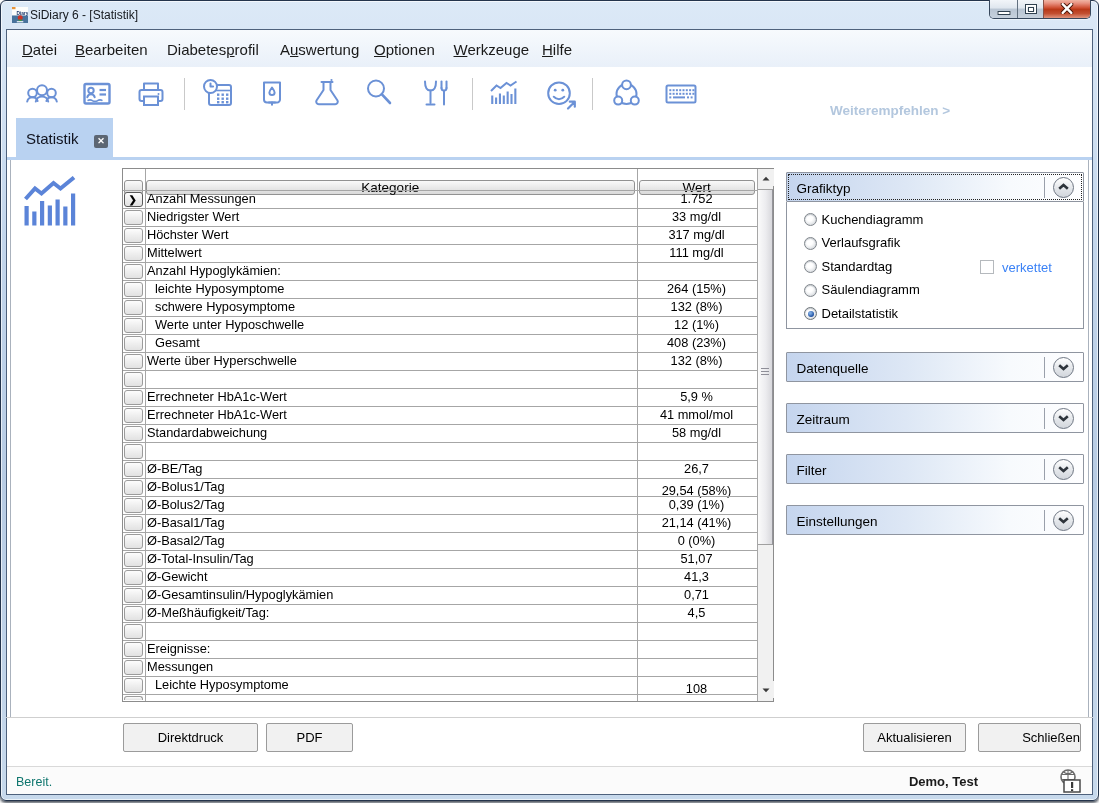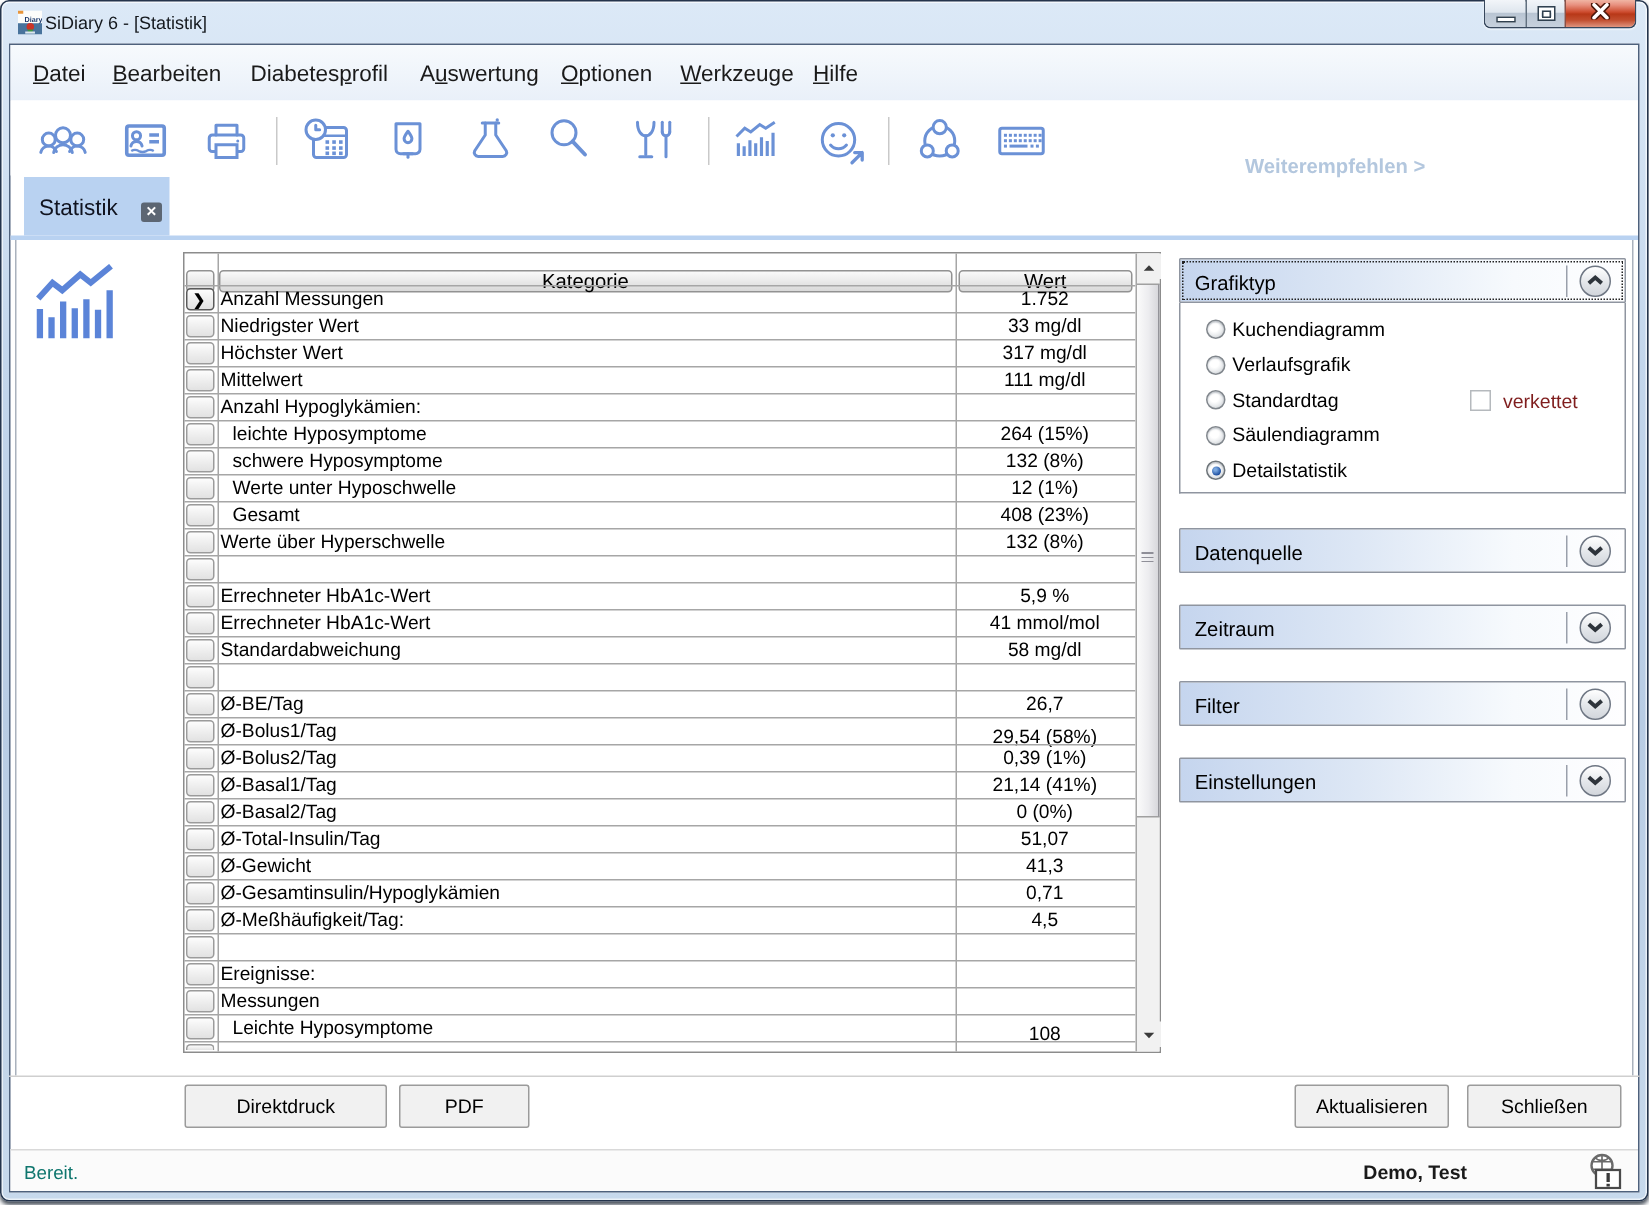--- a/index.html
+++ b/index.html
@@ -76,21 +76,21 @@
 .pbody { position:absolute; left:785.5px; top:201.5px; width:298px; height:127.5px; background:#fff;
   border:1px solid #8f95a0; border-top:none; }
 .radio { position:absolute; left:804px; width:13px; height:13px; border-radius:50%;
   border:1px solid #80868c; background:radial-gradient(circle at 42% 38%, #ffffff 30%, #eceef0 55%, #cdd1d5 85%, #bfc3c7);
   box-shadow:inset 0 1px 1px rgba(130,140,150,.45); }
 .radio.sel { border-color:#6d7479; }
 .rdot { position:absolute; left:2.5px; top:2.5px; width:6px; height:6px; border-radius:50%;
   background:radial-gradient(circle at 38% 35%, #7aa8e0 15%, #1e4fa0 70%, #123a7e); }
 .rlab { position:absolute; left:821.5px; font-size:13px; color:#000; line-height:18px; }
 .chk { position:absolute; left:979.5px; top:260px; width:14px; height:14px; border:1px solid #b5b9bd; background:#fff; }
-.chklab { position:absolute; left:1002px; top:260px; font-size:13px; color:#7f1d1d; }
+.chklab { position:absolute; left:1002px; top:260px; font-size:13px; color:#3b82f6; }
 </style></head>
 <body>
 <div id="win"></div>
 <svg id="appico" viewBox="0 0 16 16">
   <rect x="0" y="0" width="16" height="8.5" fill="#fdfdfb"></rect>
   <rect x="0" y="8.5" width="16" height="7.5" fill="#48739c"></rect>
   <path d="M0 0 h3.5 v2.2 h-3.5 z" fill="#e8953a"></path>
   <text x="4.4" y="7.8" font-size="4.8" font-weight="bold" fill="#1d3a6e" font-family="Liberation Sans">Diary</text>
   <circle cx="8.2" cy="10.8" r="2.5" fill="#cc3327"></circle>
   <path d="M6.2 12.6 h4 l-0.8 1.9 h-2.4 z" fill="#3f9444"></path>
@@ -375,21 +375,21 @@
       </svg>
     </div>
   <div id="sthumb">
       <div id="sgrip"></div>
     </div>
 </div>
 <div id="hr1"></div>
 <div class="btn" style="left:123px;width:135px;">Direktdruck</div>
 <div class="btn" style="left:266px;width:87px;">PDF</div>
 <div class="btn" style="left:863px;width:103px;">Aktualisieren</div>
-<div class="btn" style="left:978px;width:103px;">Schließen</div>
+<div class="btn" style="left:978px;width:103px;text-align:right;">Schließen</div>
 <div id="status"></div>
 <div id="stl">Bereit.</div>
 <div id="str">Demo, Test</div>
 <svg id="stico" width="26" height="25" viewBox="0 0 26 25">
   <circle cx="12" cy="9" r="7" fill="#fff" stroke="#6a6a6a" stroke-width="1.6"></circle>
   <path d="M5.8 6.5 h12.4 M5.8 11.5 h12.4 M12 2 v14 M7 3.5 c3 3 7 3 10 0 M7 14.5 c3-3 7-3 10 0" stroke="#6a6a6a" stroke-width="1.1" fill="none"></path>
   <rect x="8" y="12" width="16" height="12" fill="#fff" stroke="#4a4a4a" stroke-width="1.5"></rect>
   <rect x="15" y="14" width="2.2" height="6" fill="#3a3a3a"></rect>
   <rect x="15" y="21.2" width="2.2" height="1.8" fill="#3a3a3a"></rect>
 </svg>

